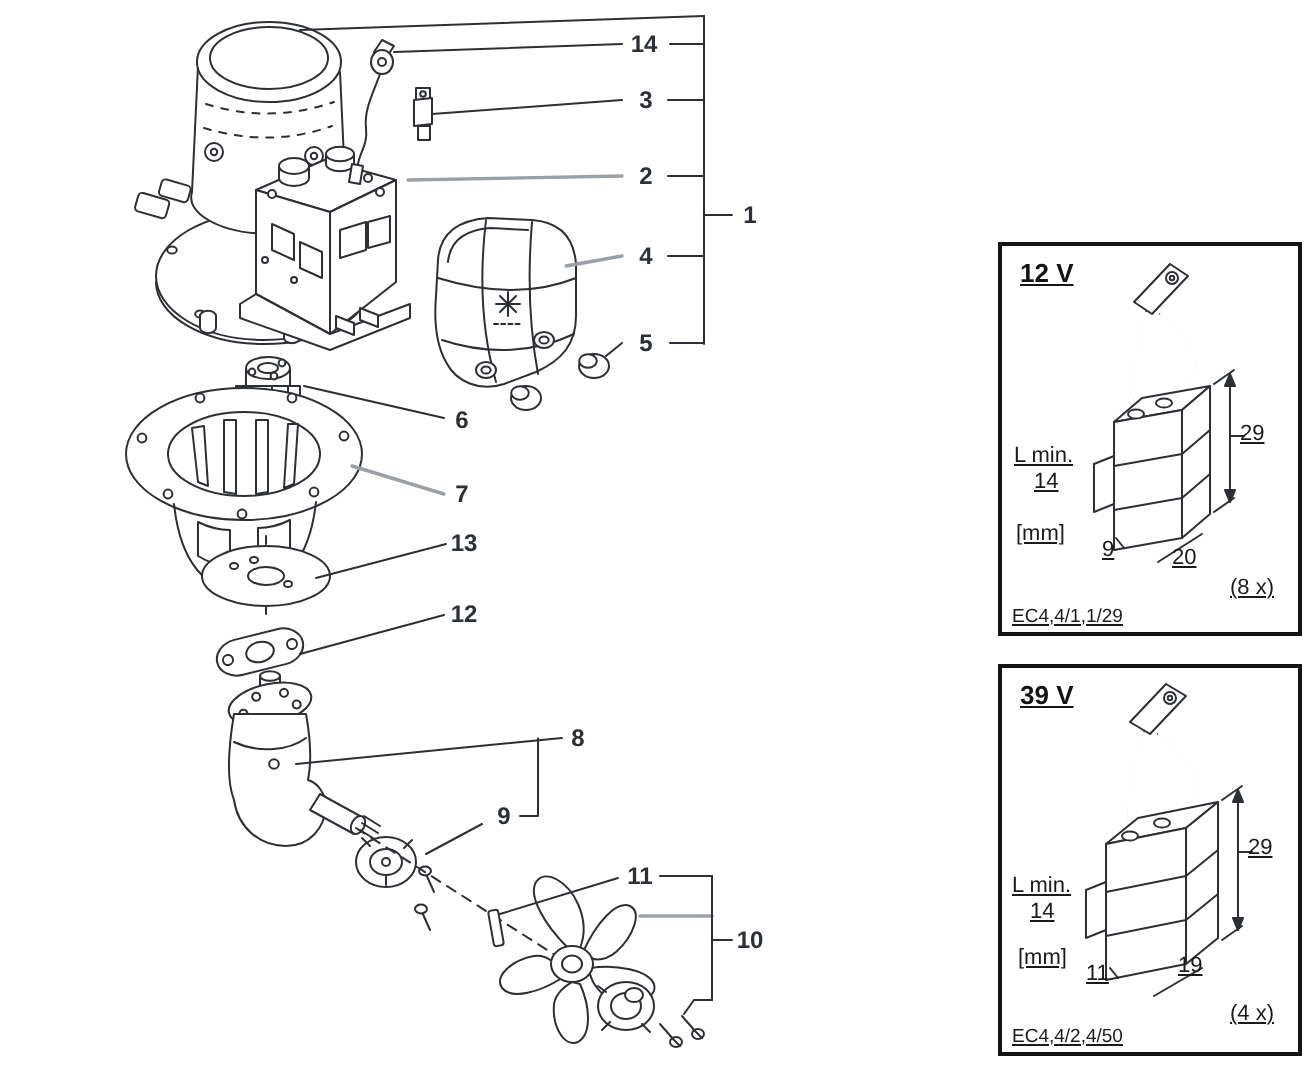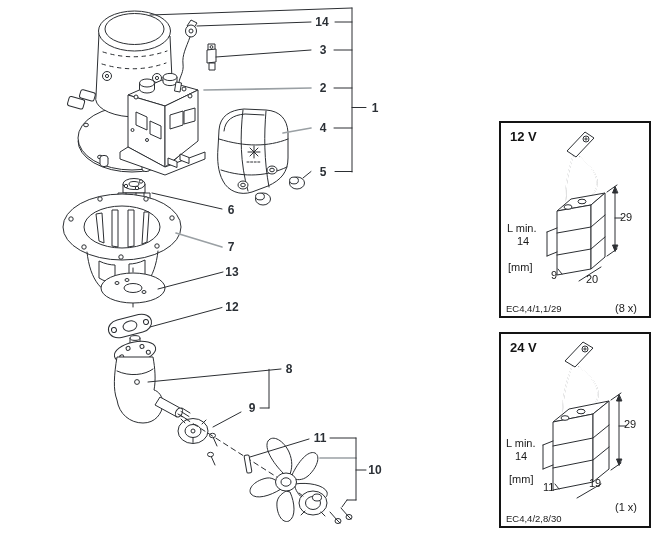--- a/index.html
+++ b/index.html
@@ -7,21 +7,21 @@
           font-family:"Liberation Sans",sans-serif;color:#1a1a1a;}
   svg{position:absolute;display:block;}
   svg .ln{fill:none;stroke:#2c2f33;stroke-width:1;stroke-linejoin:round;stroke-linecap:round;}
   svg .fw{fill:#ffffff;stroke:#2c2f33;stroke-width:1;stroke-linejoin:round;}
   svg .gray{stroke:#9aa0a4;stroke-width:1.7;}
   svg text.callout{font-family:"Liberation Sans",sans-serif;font-size:12px;font-weight:bold;
           fill:#2b3036;text-anchor:middle;dominant-baseline:central;}
   .panel{position:absolute;left:499px;width:152px;border:2px solid #141414;background:#fff;box-sizing:border-box;}
   .panel-12v{top:121px;height:197px;}
   .panel-24v{top:332px;height:196px;}
-  .panel span{position:absolute;white-space:nowrap;line-height:1;}
+  .panel span{position:absolute;white-space:nowrap;line-height:1;text-decoration:underline;}
   .panel-title{font-size:13px;font-weight:bold;color:#141414;}
   .dim{font-size:11px;color:#1a1a1a;}
   .qty{font-size:11px;color:#1a1a1a;}
   .code{font-size:9.5px;color:#1a1a1a;}
 </style>
 </head>
 <body>
 
 <div class="screen">
 
@@ -315,21 +315,21 @@
         <path d="M78,158 L100,144"></path>
       </g>
     </svg>
     <span class="panel-title" style="left:9px;top:7px">12 V</span>
     <span class="dim" style="left:119px;top:89px">29</span>
     <span class="dim" style="left:6px;top:100px">L min.</span>
     <span class="dim" style="left:16px;top:113px">14</span>
     <span class="dim" style="left:7px;top:139px">[mm]</span>
     <span class="dim" style="left:50px;top:147px">9</span>
     <span class="dim" style="left:85px;top:151px">20</span>
-    <span class="qty" style="right:12px;top:180px">(8 x)</span>
+    <span class="qty" style="right:12px;top:166px">(8 x)</span>
     <span class="code" style="left:5px;bottom:3px">EC4,4/1,1/29</span>
   </div>
 
   <div class="panel panel-24v">
     <svg style="left:0;top:0" width="148" height="192" viewBox="0 0 148 192">
       <g>
         <path class="fw" d="M64,27 L82,8 L92,14 L74,33 Z"></path>
         <circle class="fw" cx="84" cy="15" r="3"></circle>
           <circle class="fw" cx="84" cy="15" r="1.1"></circle>
       </g>
@@ -350,24 +350,24 @@
       <g class="ln" stroke-width="0.9">
         <path d="M110,66 L120,59 M110,136 L120,129"></path>
         <path d="M118,61 V131"></path>
         <path d="M118,61 l-2.5,6 h5 z M118,131 l-2.5,-6 h5 z" fill="#2c2f33"></path>
         <path d="M118,92 H125"></path>
         <path d="M52,107 L42,111 M52,131 L42,135 M42,111 V135"></path>
         <path d="M54,150 l4,5"></path>
         <path d="M76,164 L100,150"></path>
       </g>
     </svg>
-    <span class="panel-title" style="left:9px;top:7px">24 V</span>
+    <span class="panel-title" style="left:9px;top:7px">39 V</span>
     <span class="dim" style="left:123px;top:85px">29</span>
     <span class="dim" style="left:5px;top:104px">L min.</span>
     <span class="dim" style="left:14px;top:117px">14</span>
     <span class="dim" style="left:8px;top:140px">[mm]</span>
     <span class="dim" style="left:42px;top:148px">11</span>
     <span class="dim" style="left:88px;top:144px">19</span>
-    <span class="qty" style="right:12px;top:168px">(1 x)</span>
-    <span class="code" style="left:5px;bottom:3px">EC4,4/2,8/30</span>
+    <span class="qty" style="right:12px;top:168px">(4 x)</span>
+    <span class="code" style="left:5px;bottom:3px">EC4,4/2,4/50</span>
   </div>
 
 </div>
 
 </body></html>

